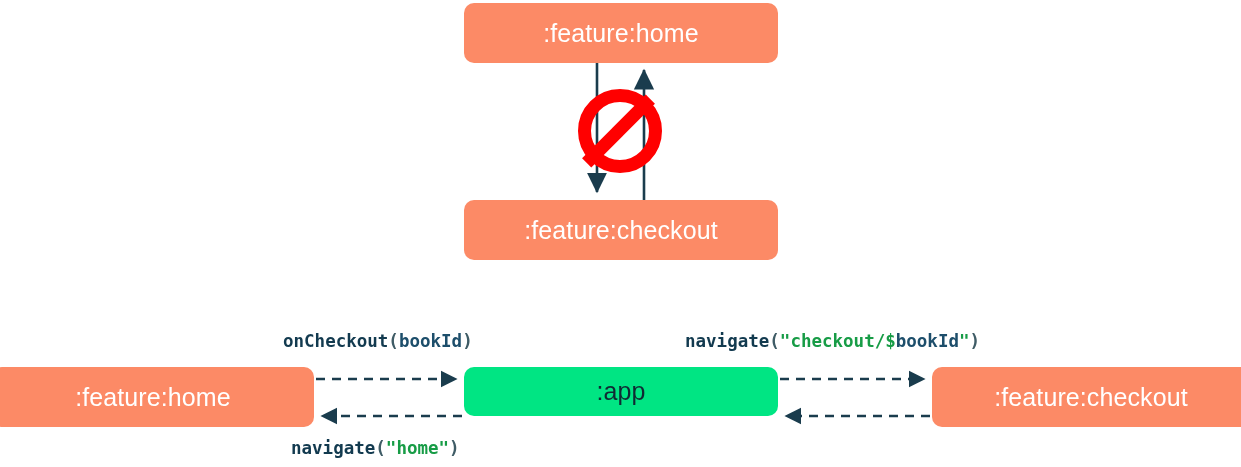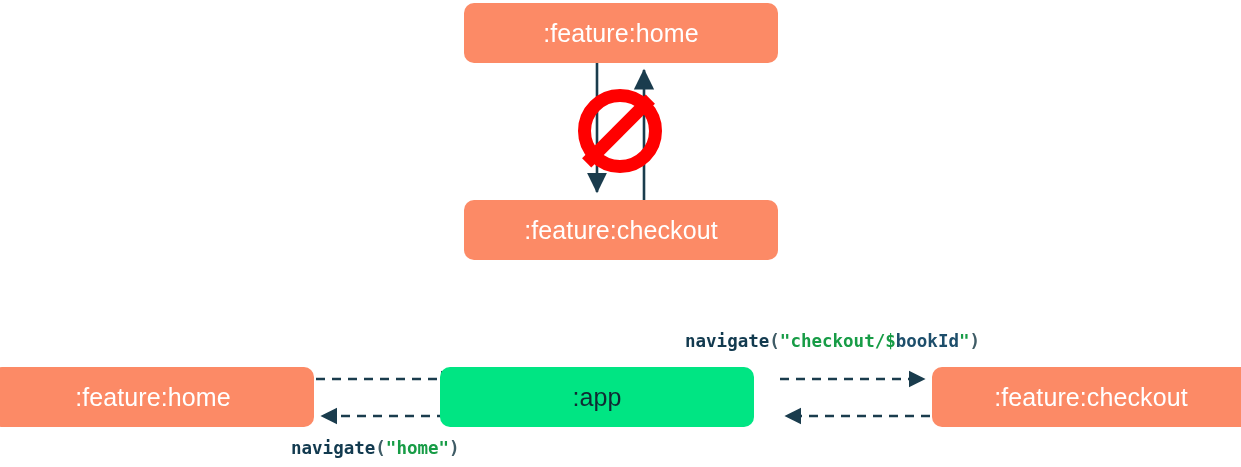--- a/index.html
+++ b/index.html
@@ -41,21 +41,21 @@
     background: #00E583;
     color: #102A33;
   }
 
   
   #node-top-home      { left: 464px; top: 3px;   width: 314px; height: 60px; }
   #node-top-checkout  { left: 464px; top: 200px; width: 314px; height: 60px; }
 
   
   #node-bottom-home     { left: -8px;  top: 367px; width: 322px; height: 60px; }
-  #node-bottom-app      { left: 440px; top: 367px; width: 314px; height: 60px; }
+  #node-bottom-app      { left: 464px; top: 367px; width: 314px; height: 49px; }
   #node-bottom-checkout { left: 932px; top: 367px; width: 318px; height: 60px; }
 
   
   .edges {
     position: absolute;
     left: 0; top: 0;
     width: 1241px;
     height: 467px;
     pointer-events: none;
   }
@@ -154,19 +154,20 @@
   </div>
 
   <div class="node node-green" id="node-bottom-app">
     <span>:app</span>
   </div>
 
   <div class="node node-orange" id="node-bottom-checkout">
     <span>:feature:checkout</span>
   </div>
 
+  <div class="edge-label" id="label-on-checkout"><span class="tok-fn">onCheckout</span><span class="tok-paren">(</span><span class="tok-arg">bookId</span><span class="tok-paren">)</span></div>
 
   <div class="edge-label" id="label-navigate-co"><span class="tok-fn">navigate</span><span class="tok-paren">(</span><span class="tok-str">"checkout/</span><span class="tok-str">$</span><span class="tok-arg">bookId</span><span class="tok-str">"</span><span class="tok-paren">)</span></div>
 
   <div class="edge-label" id="label-navigate-home"><span class="tok-fn">navigate</span><span class="tok-paren">(</span><span class="tok-str">"home"</span><span class="tok-paren">)</span></div>
 
 
 </div>
 
 </body></html>

